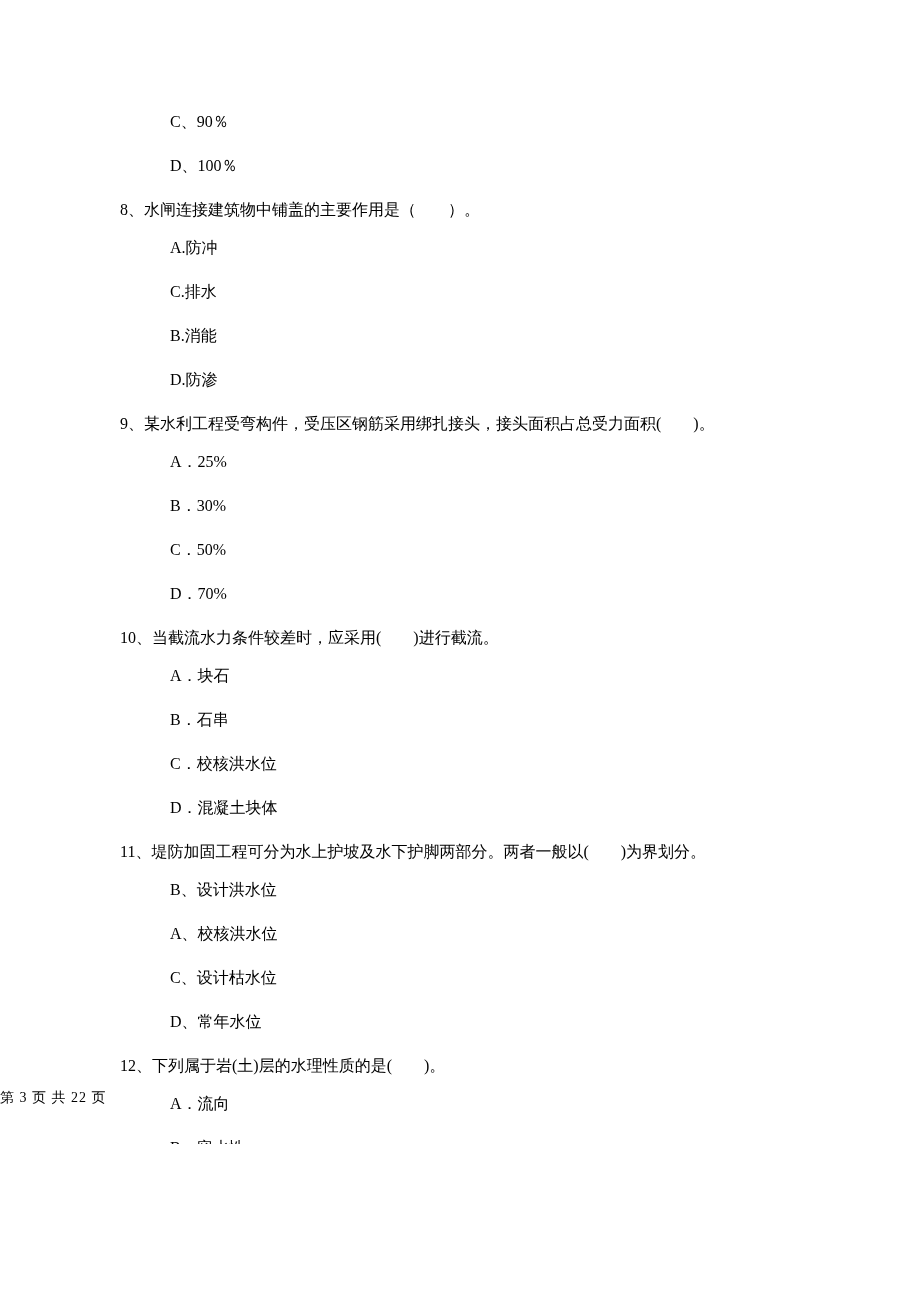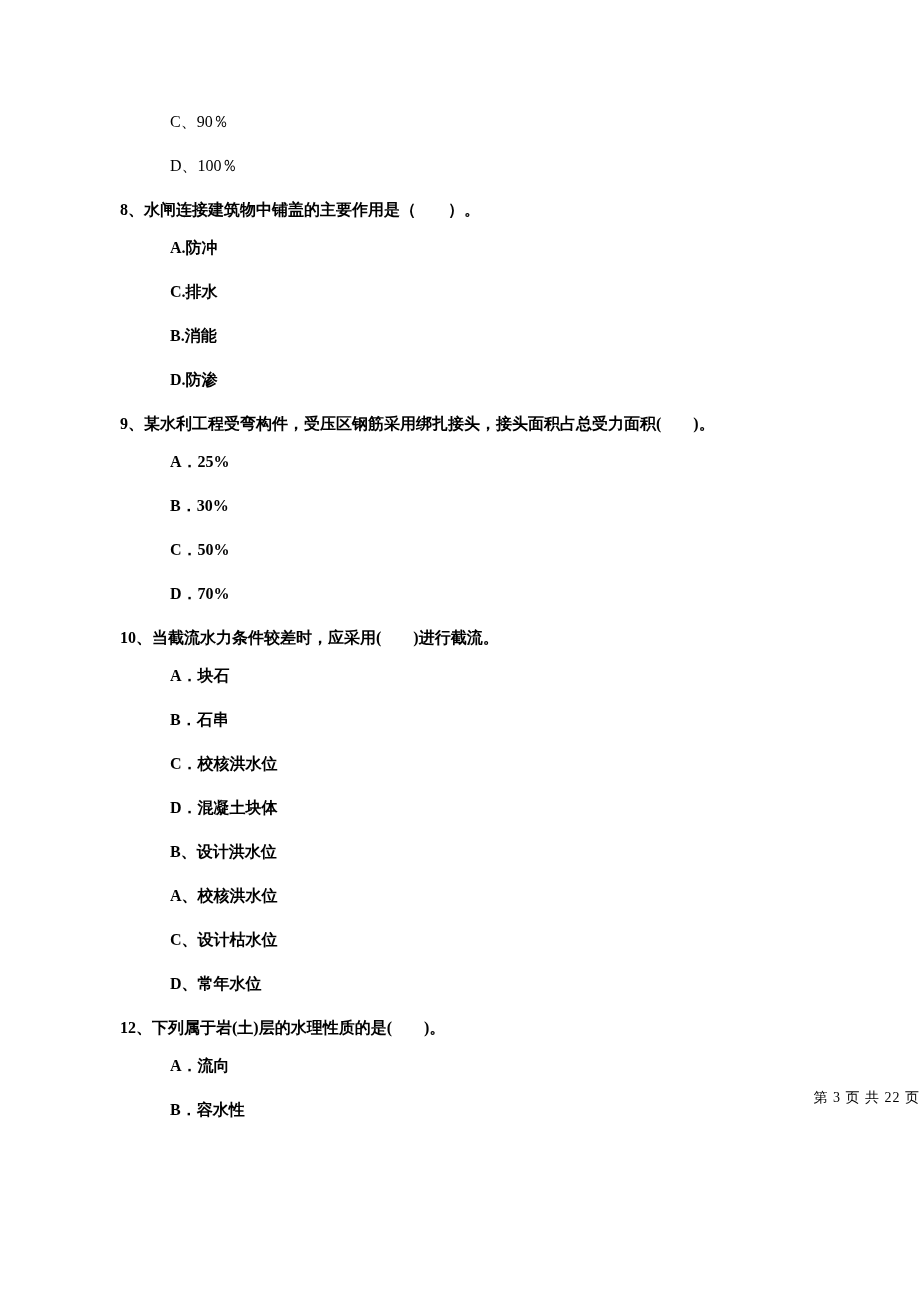--- a/index.html
+++ b/index.html
@@ -14,38 +14,37 @@
     box-sizing: border-box;
     padding: 110px 120px 0 120px;
     font-family: "SimSun", "Songti SC", serif;
     font-size: 16px;
     color: #000000;
     line-height: 1.5;
     position: relative;
   }
   .question {
     margin-bottom: 8px;
-    font-weight: bold;
   }
   .question-text {
     margin-bottom: 14px;
     text-align: justify;
   }
   .options {
     padding-left: 50px;
   }
   .option {
     margin-bottom: 20px;
   }
   .page-number {
     position: absolute;
     bottom: 36px;
     left: 0;
     right: 0;
-    text-align: right;
+    text-align: left;
     font-size: 14px;
     letter-spacing: 1px;
   }
 </style>
 </head>
 <body>
 
 <div class="page">
 
   <div class="options" style="margin-bottom:8px;">
@@ -83,20 +82,23 @@
     </div>
     <div class="options">
       <div class="option">A．块石</div>
       <div class="option">B．石串</div>
       <div class="option">C．校核洪水位</div>
       <div class="option">D．混凝土块体</div>
     </div>
   </div>
 
   <div class="question">
+    <div class="question-text">
+      <span>11、</span><span>堤防加固工程可分为水上护坡及水下护脚两部分。两者一般以(　　)为界划分。</span>
+    </div>
     <div class="options">
       <div class="option">B、设计洪水位</div>
       <div class="option">A、校核洪水位</div>
       <div class="option">C、设计枯水位</div>
       <div class="option">D、常年水位</div>
     </div>
   </div>
 
   <div class="question">
     <div class="question-text">

